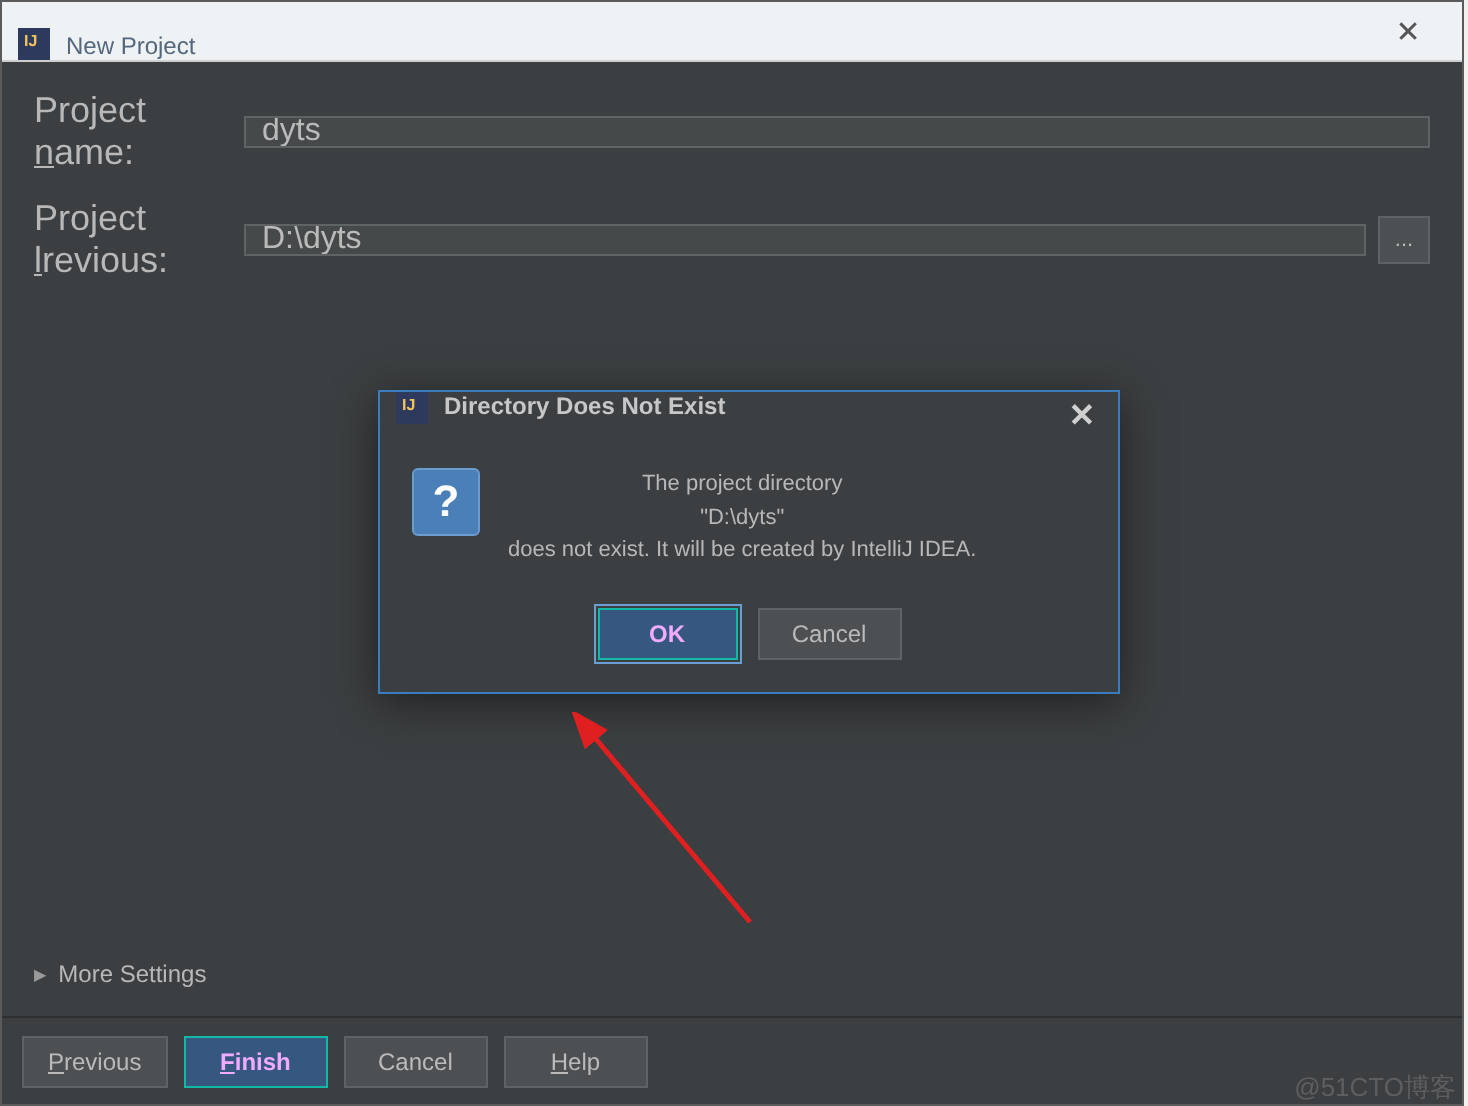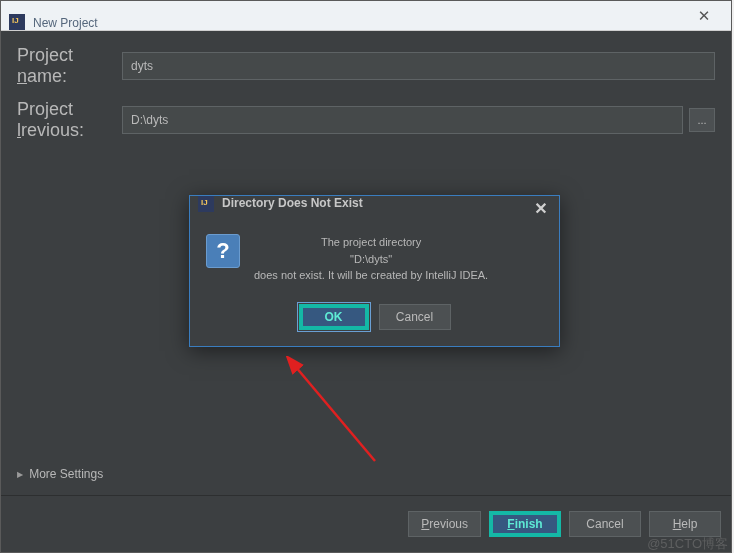--- a/index.html
+++ b/index.html
@@ -57,26 +57,26 @@
       display: flex; align-items: center;
       margin-bottom: 12px;
     }
     .form-label {
       color: #b8b8b8; font-size: 18px;
       width: 105px;
     }
     .form-label u { text-decoration: underline; }
     .form-input {
       flex: 1;
-      height: 28px;
+      height: 16px;
       background: #45494a;
       border: 1px solid #5e6365;
       color: #bababa;
       padding: 0 8px;
-      font-size: 12px;
+      font-size: 16px;
       font-family: inherit;
     }
     .browse-btn {
       width: 26px; height: 24px;
       margin-left: 6px;
       background: #4c5052;
       border: 1px solid #5e6365;
       color: #bababa;
       font-size: 11px;
       display: flex; align-items: center; justify-content: center;
@@ -86,40 +86,40 @@
       position: absolute;
       bottom: 14px; left: 16px;
       color: #b8b8b8; font-size: 12px;
       display: flex; align-items: center;
       cursor: pointer;
     }
     .more-settings .tri {
       font-size: 8px; margin-right: 6px; color: #9a9a9a;
     }
     .footer {
-      height: 57px;
+      height: 44px;
       border-top: 1px solid #2d2f30;
       background: #3c3f41;
-      display: flex; align-items: center; justify-content: flex-end;
+      display: flex; align-items: center; justify-content: flex-start;
       padding: 0 10px; gap: 8px;
     }
     .btn {
       height: 26px; min-width: 72px;
       background: #4c5052;
       border: 1px solid #5e6365;
       color: #bababa;
       font-size: 12px;
       cursor: pointer;
       padding: 0 12px;
     }
     .btn u { text-decoration: underline; }
     .btn.primary {
       background: #365880;
-      border: 4px solid #14b8a6;
-      color: #5eead4;
+      border: 1px solid #14b8a6;
+      color: #f0abfc;
       font-weight: bold;
     }
     
     .modal {
       position: absolute;
       left: 189px; top: 195px;
       width: 371px;
       background: #3c3f41;
       border: 1px solid #3a7dbf;
       box-shadow: 0 4px 20px rgba(0,0,0,.5);

